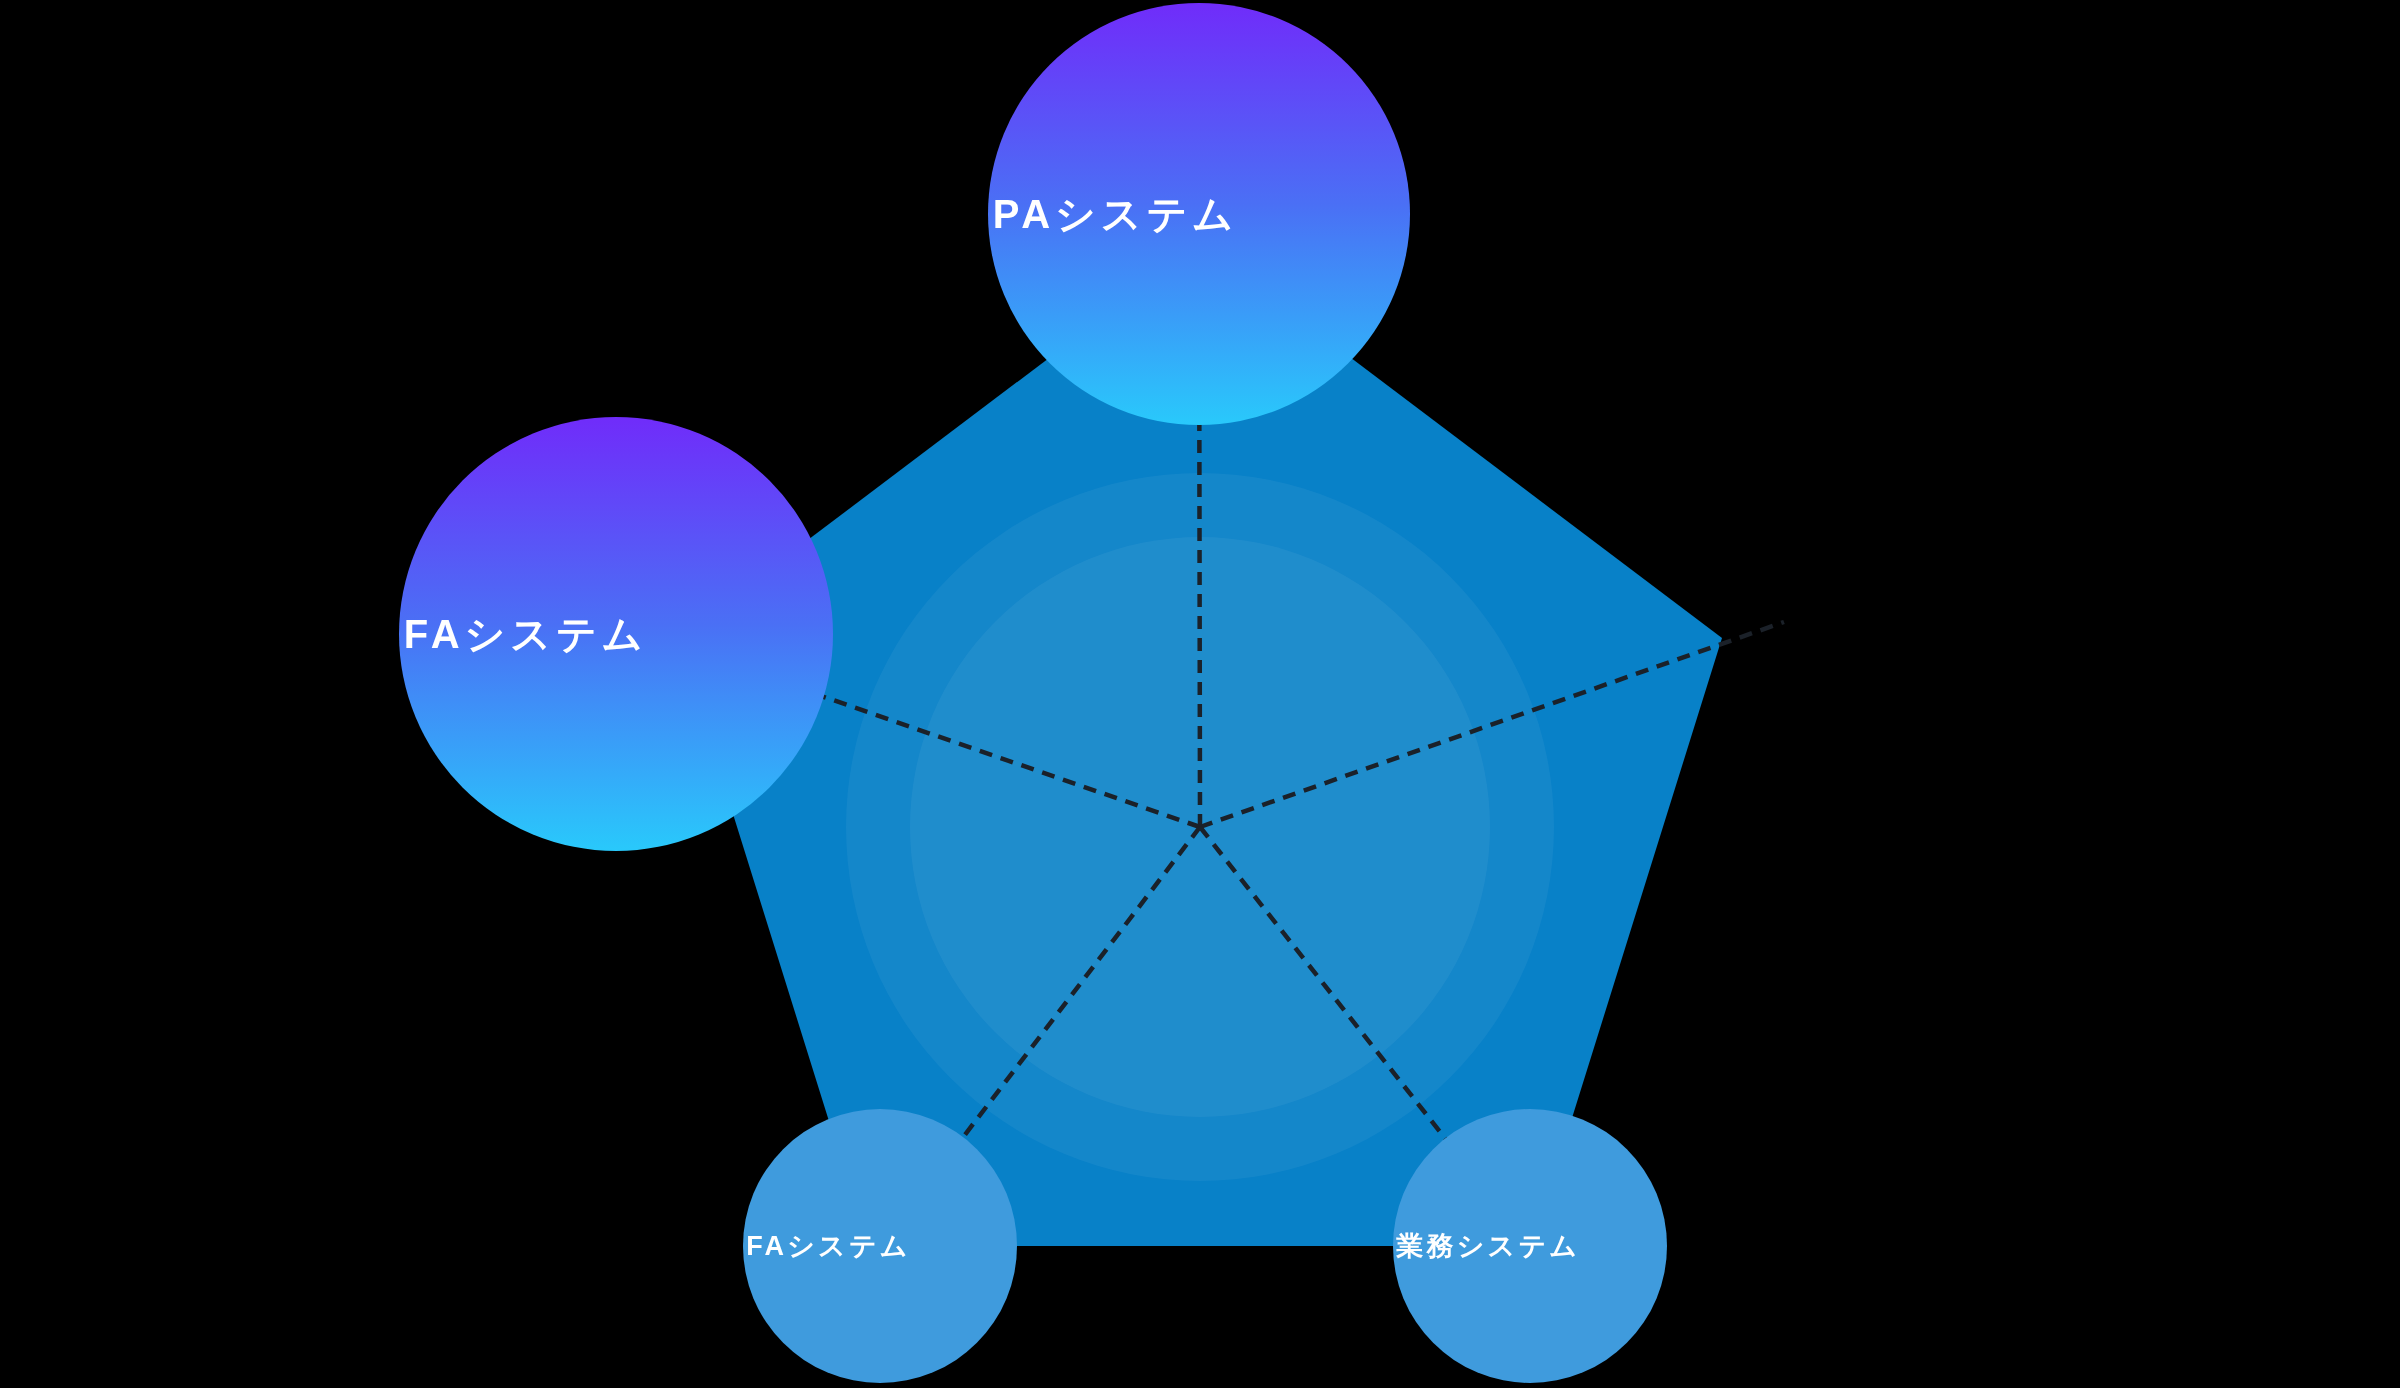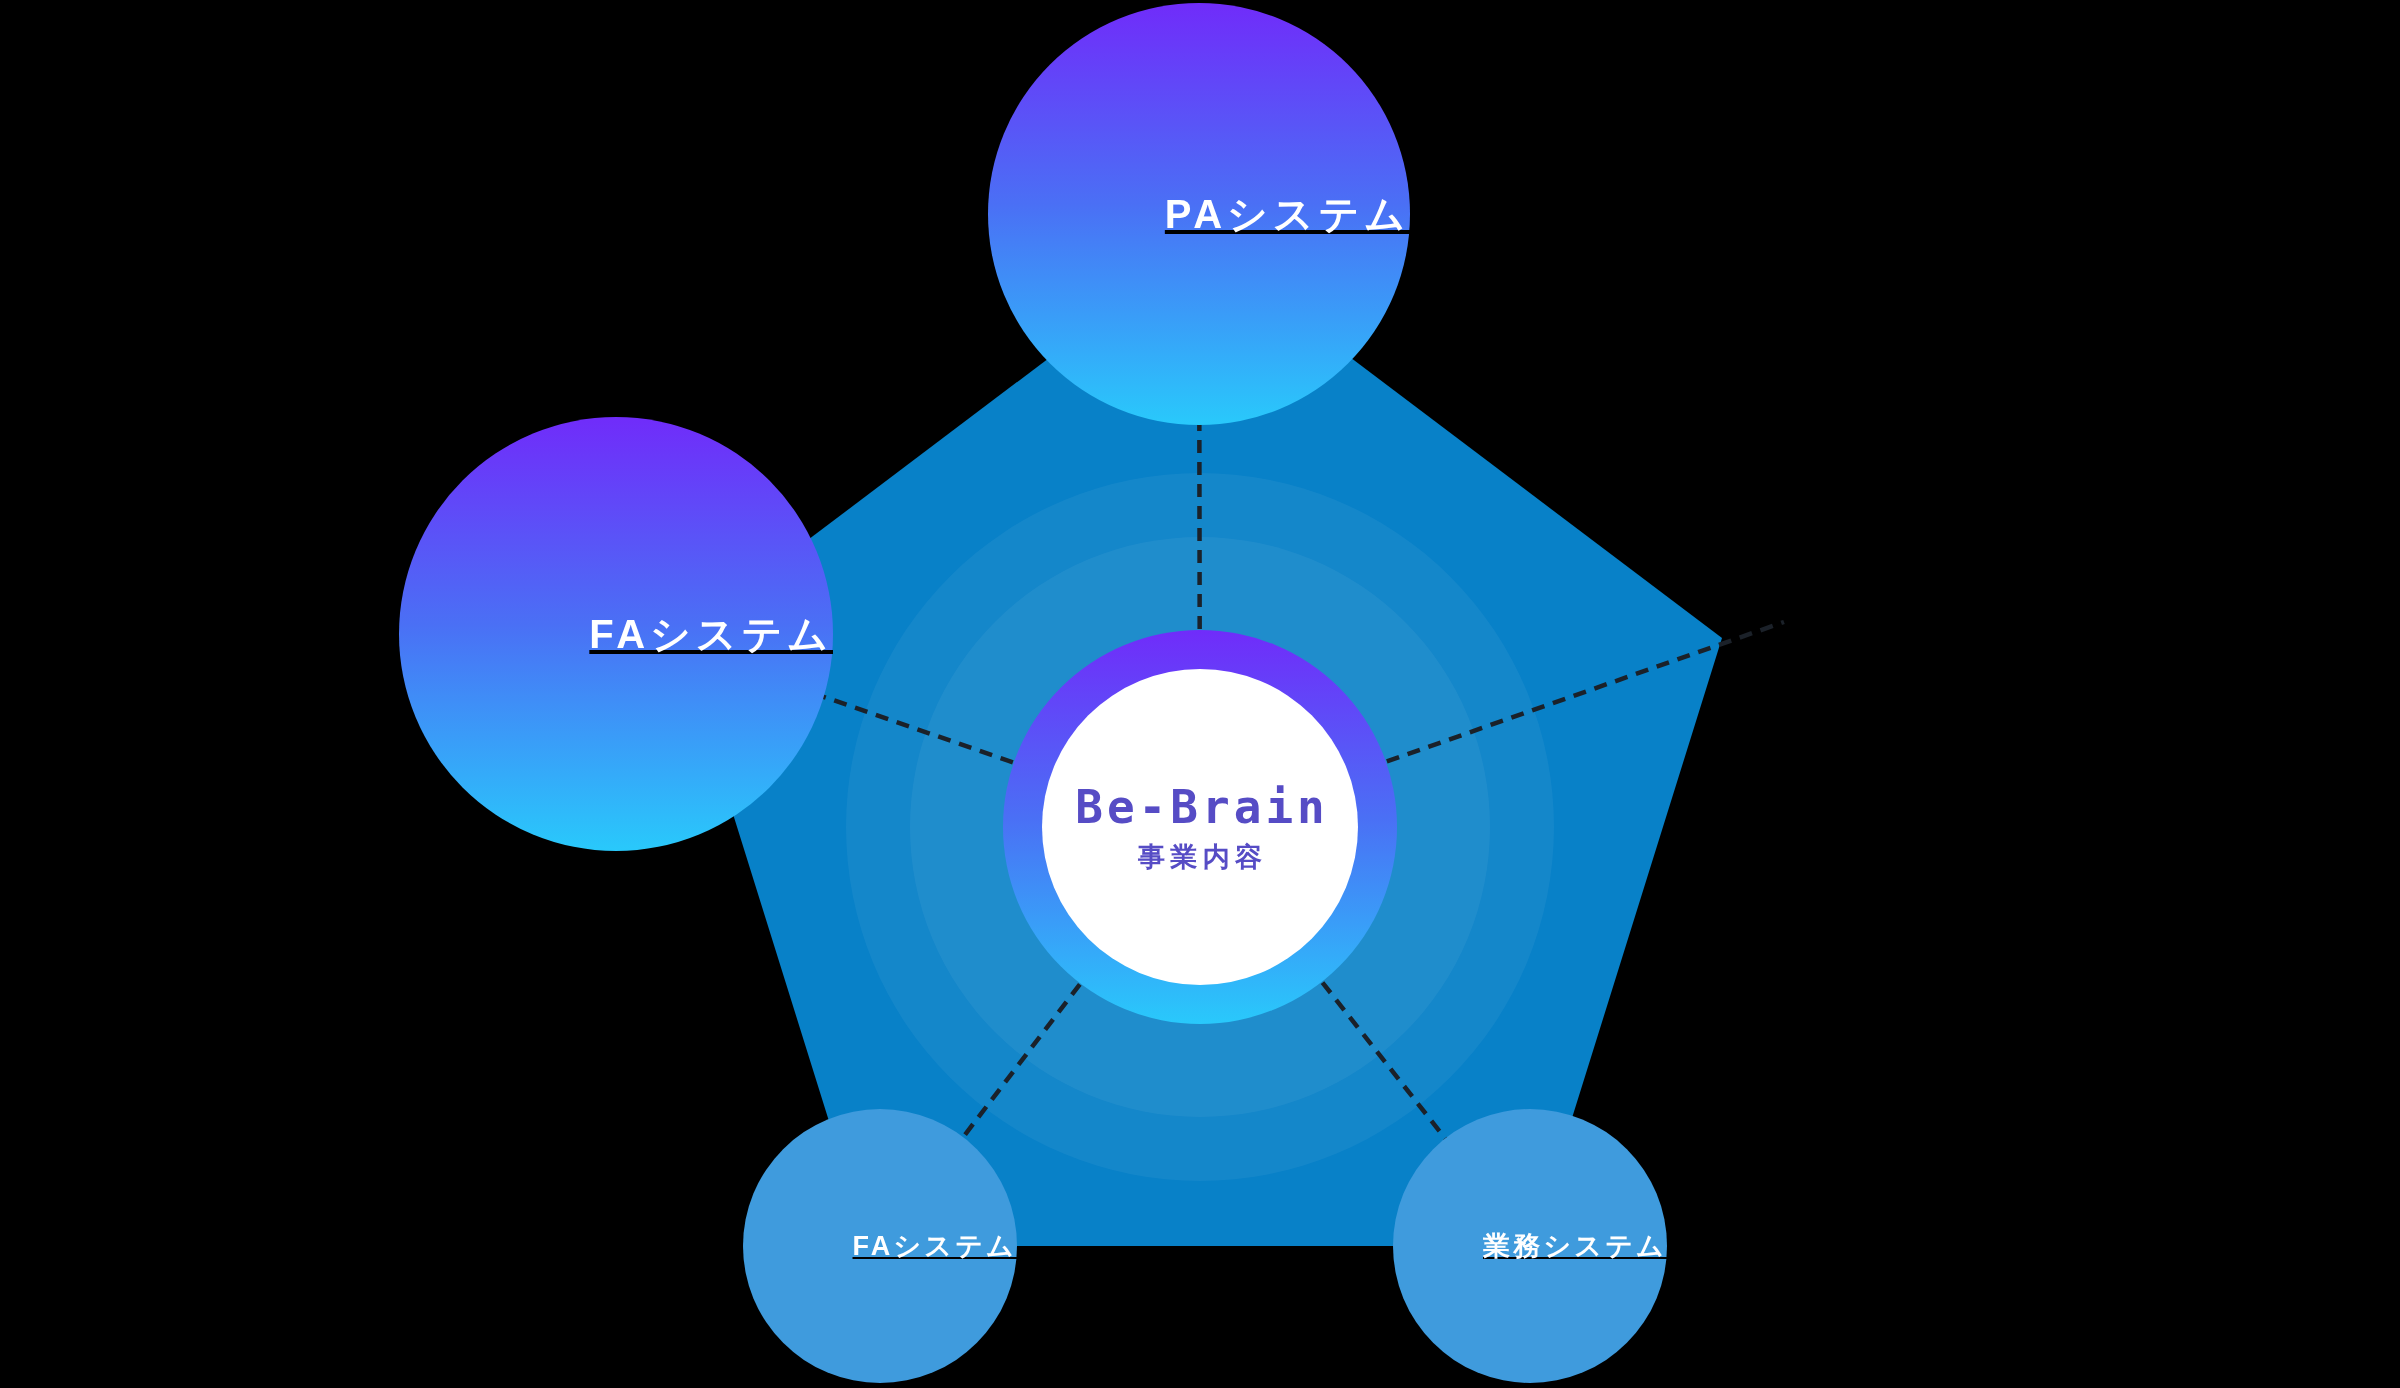--- a/index.html
+++ b/index.html
@@ -18,22 +18,21 @@
   .stage svg {
     position: absolute;
     left: 0;
     top: 0;
   }
   .node {
     position: absolute;
     border-radius: 50%;
     display: flex;
     align-items: center;
-    justify-content: flex-end;
-    text-decoration: underline;
+    justify-content: flex-start;
   }
   .node-large {
     background: linear-gradient(180deg,
       var(--node-gradient-top) 0%,
       var(--node-gradient-mid) 48%,
       var(--node-gradient-bottom) 100%);
   }
   .node-small {
     background: var(--small-node-fill);
   }
@@ -131,20 +130,14 @@
 
 
   <div class="node node-small" id="node-web">
     <span class="node-label">FAシステム</span>
   </div>
 
   <div class="node node-small" id="node-gyomu">
     <span class="node-label">業務システム</span>
   </div>
 
-  <div class="hub">
-    <div class="hub-inner">
-      <div class="hub-title">Be-Brain</div>
-      <div class="hub-subtitle">事業内容</div>
-    </div>
-  </div>
 
 </div>
 
 </body></html>

